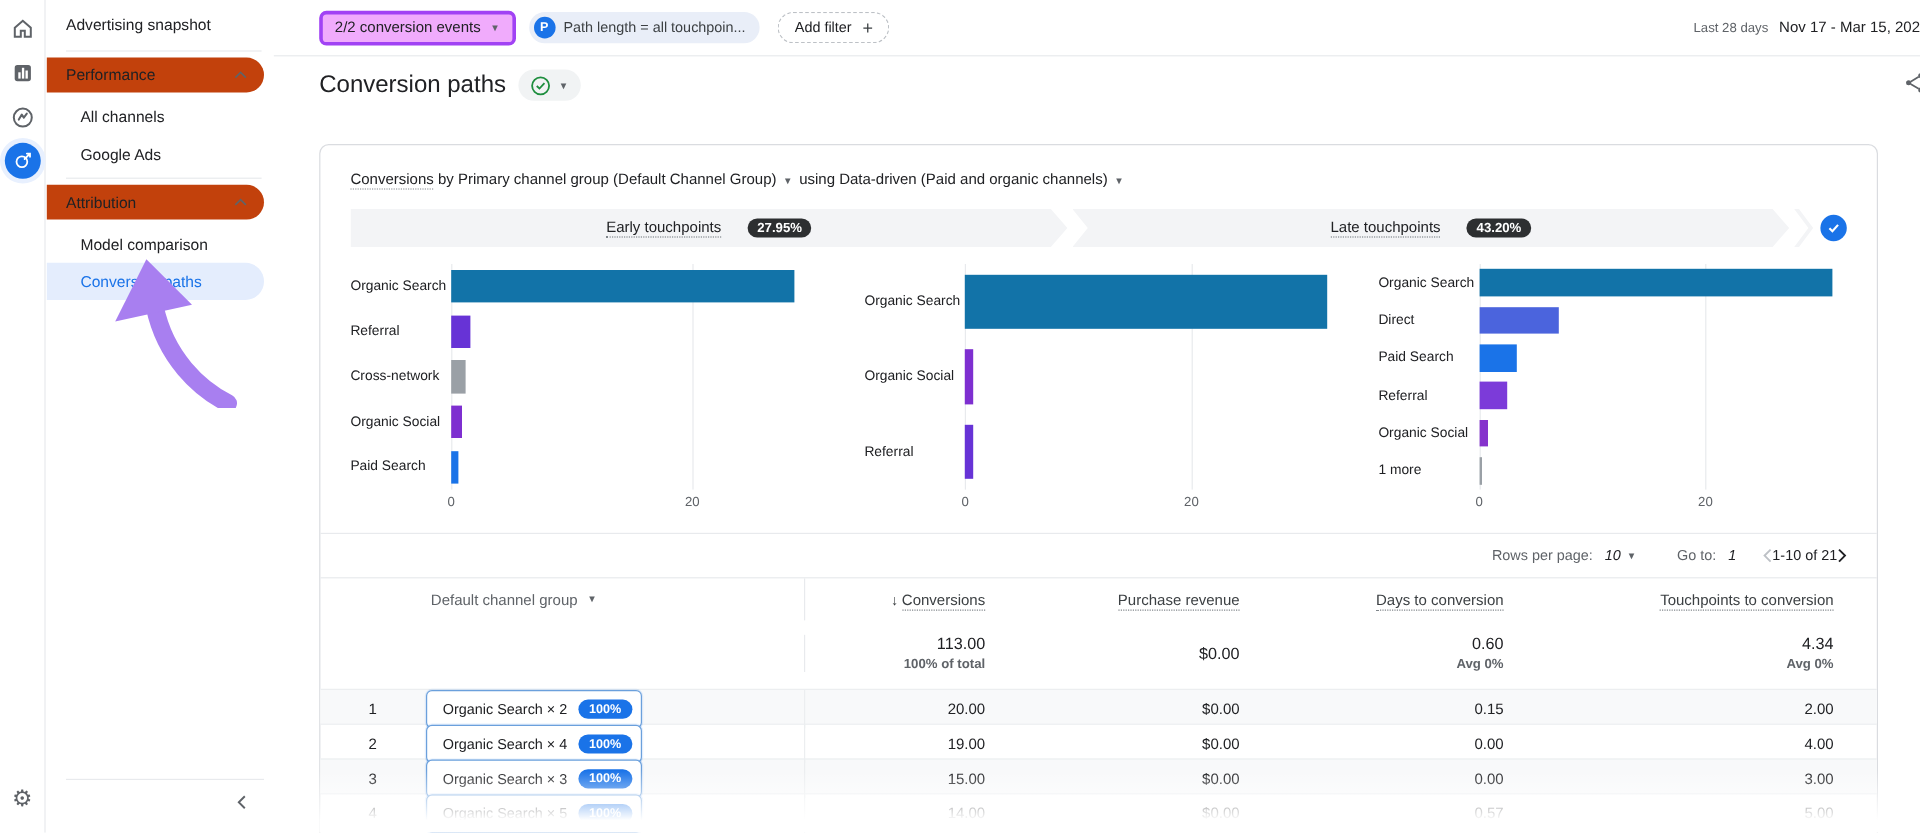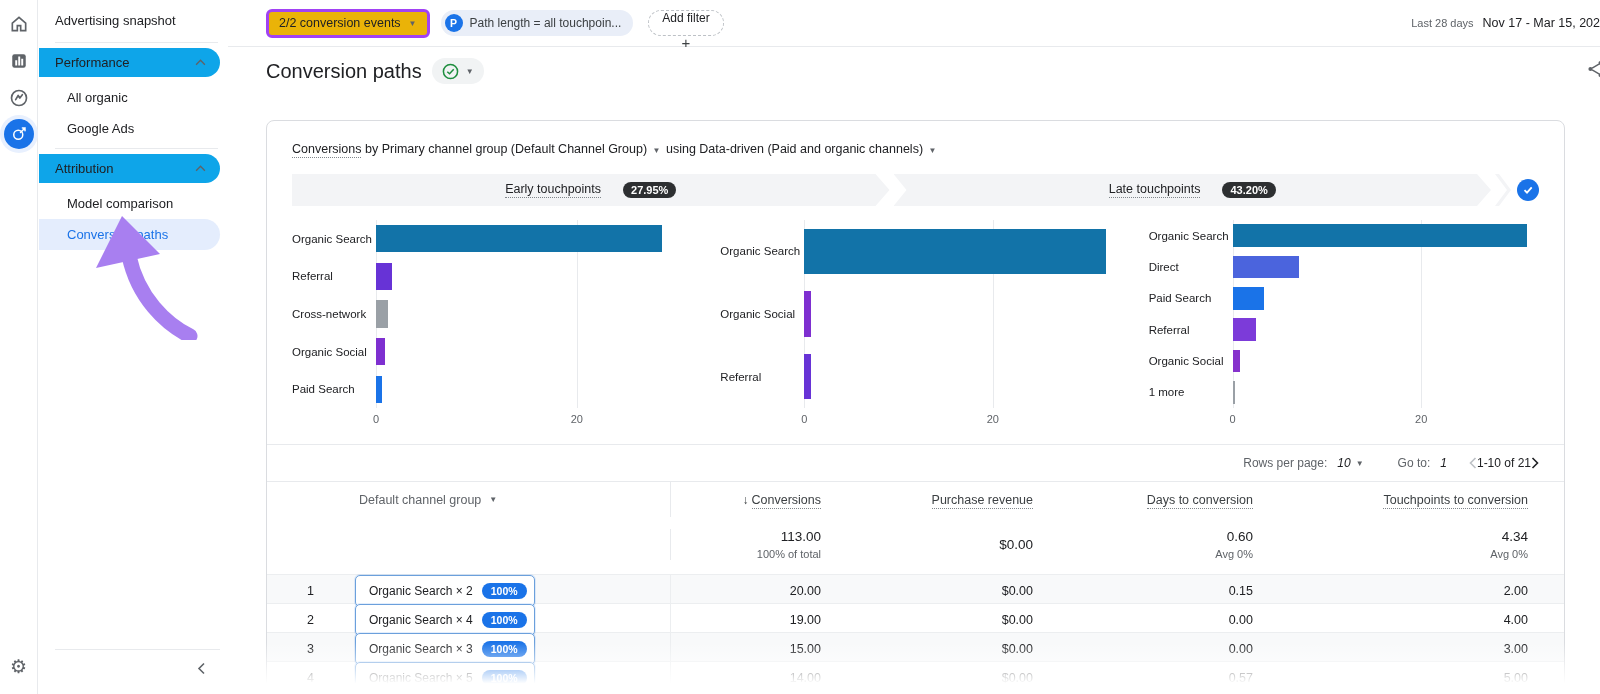--- a/index.html
+++ b/index.html
@@ -9,37 +9,37 @@
   
   .rail { position: absolute; left: 0; top: 0; bottom: 0; width: 38px; background: #fff; border-right: 1px solid #e8eaed; z-index: 5; }
   .rail-icon { position: absolute; left: 50%; transform: translateX(-50%); width: 24px; height: 24px; display: flex; align-items: center; justify-content: center; color: #5f6368; cursor: pointer; }
   .rail-icon svg { display: block; }
   .rail-icon.active { width: 30px; height: 30px; background: #1a73e8; border-radius: 50%; box-shadow: 0 0 0 4px #e8f0fe; }
 
   
   .sidebar { position: absolute; left: 39px; top: 0; bottom: 0; width: 189px; background: #fff; z-index: 4; font-size: 13px; }
   .side-top { padding: 13px 16px 10px; cursor: pointer; }
   .side-div { border-top: 1px solid #e8eaed; margin: 4px 10px 4px 16px; }
-  .side-header { display: flex; justify-content: space-between; align-items: center; margin: 5px 8px 5px 0; padding: 7px 14px 7px 16px; background: #0ea5e9; border-radius: 0 16px 16px 0; cursor: pointer; }
+  .side-header { display: flex; justify-content: space-between; align-items: center; margin: 5px 8px 5px 0; padding: 7px 14px 7px 16px; background: #c2410c; border-radius: 0 16px 16px 0; cursor: pointer; }
   .side-header svg { color: #5f6368; }
   .side-item { padding: 8px 10px 8px 28px; margin-right: 8px; cursor: pointer; }
   .side-item.selected { background: #e4edfd; color: #1a73e8; border-radius: 0 16px 16px 0; }
   .side-bottom { position: absolute; bottom: 16px; left: 16px; right: 8px; border-top: 1px solid #e8eaed; padding: 12px 14px 0 0; text-align: right; color: #5f6368; }
   .side-bottom svg { cursor: pointer; }
 
   .arrow-overlay { position: absolute; left: 92px; top: 214px; z-index: 10; pointer-events: none; }
 
   
   .main { position: absolute; left: 228px; right: 0; top: 0; bottom: 0; }
 
   .filterbar { position: absolute; left: 0; right: 0; top: 0; height: 47px; border-bottom: 1px solid #e8eaed; display: flex; align-items: center; padding-left: 38px; }
-  .conv-events { display: flex; align-items: center; gap: 8px; border: 3px solid #a142f4; border-radius: 6px; height: 29px; padding: 0 10px; font-size: 12.5px; cursor: pointer; background: #eab308; justify-content: flex-end; }
+  .conv-events { display: flex; align-items: center; gap: 8px; border: 3px solid #a142f4; border-radius: 6px; height: 29px; padding: 0 10px; font-size: 12.5px; cursor: pointer; background: #f0abfc; justify-content: flex-end; }
   .chip { margin-left: 11px; display: flex; align-items: center; gap: 7px; background: #e9eef8; border-radius: 14px; height: 26px; padding: 0 12px 0 4px; font-size: 12px; color: #3c4043; cursor: pointer; }
   .chip-p { width: 18px; height: 18px; border-radius: 50%; background: #1a73e8; color: #fff; font-size: 10.5px; font-weight: bold; display: flex; align-items: center; justify-content: center; }
-  .addfilter { margin-left: 15px; display: flex; align-items: center; gap: 9px; border: 1px dashed #bdc1c6; border-radius: 15px; height: 26px; padding: 0 13px; font-size: 12px; cursor: pointer; background: #fff; flex-direction: column; }
+  .addfilter { margin-left: 15px; display: flex; align-items: center; gap: 9px; border: 1px dashed #bdc1c6; border-radius: 15px; height: 26px; padding: 0 13px; font-size: 12px; cursor: pointer; background: #fff; }
   .addfilter .plus { font-size: 15px; color: #3c4043; }
   .dates { margin-left: auto; display: flex; align-items: baseline; gap: 9px; white-space: nowrap; }
   .date-preset { font-size: 11px; color: #5f6368; }
   .date-range { font-size: 12.5px; color: #202124; }
 
   .titlerow { position: absolute; top: 47px; left: 0; right: 0; height: 48px; display: flex; align-items: center; padding-left: 38px; }
   .page-title { font-size: 20px; font-weight: 400; color: #202124; }
   .title-pill { margin-left: 10px; display: flex; align-items: center; gap: 7px; background: #f1f3f4; border-radius: 13px; height: 26px; padding: 0 10px; cursor: pointer; }
   .share { position: absolute; right: -7px; top: 58px; color: #5f6368; cursor: pointer; }
 
@@ -84,21 +84,21 @@
   .tgrid { display: grid; grid-template-columns: 56px 348px 150px 212px 220px 1fr; align-items: center; }
   .thead { border-top: 1px solid #e8eaed; height: 36px; font-size: 12.5px; color: #3c4043; }
   .h-dim { grid-column: 1 / 3; align-self: stretch; display: flex; align-items: center; gap: 8px; padding-left: 92px; border-right: 1px solid #e8eaed; color: #5f6368; cursor: pointer; }
   .num { text-align: right; }
   .lastcol { padding-right: 36px; }
   .sort-arrow { font-size: 12px; margin-right: 3px; }
   .h-link { cursor: pointer; }
 
   .totals { padding: 12px 0 14px; font-size: 13.5px; color: #202124; }
   .t-dim { grid-column: 1 / 3; align-self: stretch; border-right: 1px solid #e8eaed; }
-  .sub { font-size: 11px; color: #5f6368; margin-top: 4px; }
+  .sub { font-size: 11px; color: #5f6368; margin-top: 4px; font-weight: bold; }
 
   .trow { height: 29px; font-size: 12.5px; border-top: 1px solid #eceef0; }
   .trow:nth-child(odd) { background: #f8f9fa; }
   .r-idx { padding-left: 40px; align-self: stretch; display: flex; align-items: center; }
   .r-chip { align-self: stretch; display: flex; align-items: center; padding-left: 32px; border-right: 1px solid #eceef0; }
   .path-chip { display: inline-flex; align-items: center; gap: 9px; border: 1px solid #6ba0dc; box-shadow: 0 0 0 1px rgba(26,115,232,.12); border-radius: 5px; background: #fff; height: 32px; padding: 0 7px 0 13px; font-size: 12px; cursor: pointer; }
   .pct-pill { background: #1a73e8; color: #fff; border-radius: 9px; font-size: 10.5px; font-weight: bold; padding: 2px 9px; }
 
   .fade { position: absolute; left: 266px; right: 30px; bottom: 0; height: 52px; background: linear-gradient(to bottom, rgba(255,255,255,0), #fff 80%); z-index: 9; pointer-events: none; }
 </style>
@@ -136,21 +136,21 @@
 
 <nav class="sidebar">
   <div class="side-top">Advertising snapshot</div>
   <div class="side-div"></div>
   <div class="side-header">
     <span>Performance</span>
     <svg width="11" height="7" viewBox="0 0 12 8" fill="none" stroke="currentColor" stroke-width="1.6">
         <path d="M1 6.5 L6 1.5 L11 6.5"></path>
       </svg>
   </div>
-  <div class="side-item">All organic</div>
+  <div class="side-item">All channels</div>
   <div class="side-item">Google Ads</div>
   <div class="side-div"></div>
   <div class="side-header">
     <span>Attribution</span>
     <svg width="11" height="7" viewBox="0 0 12 8" fill="none" stroke="currentColor" stroke-width="1.6">
         <path d="M1 6.5 L6 1.5 L11 6.5"></path>
       </svg>
   </div>
   <div class="side-item">Model comparison</div>
   <div class="side-item selected">Conversion paths</div>

